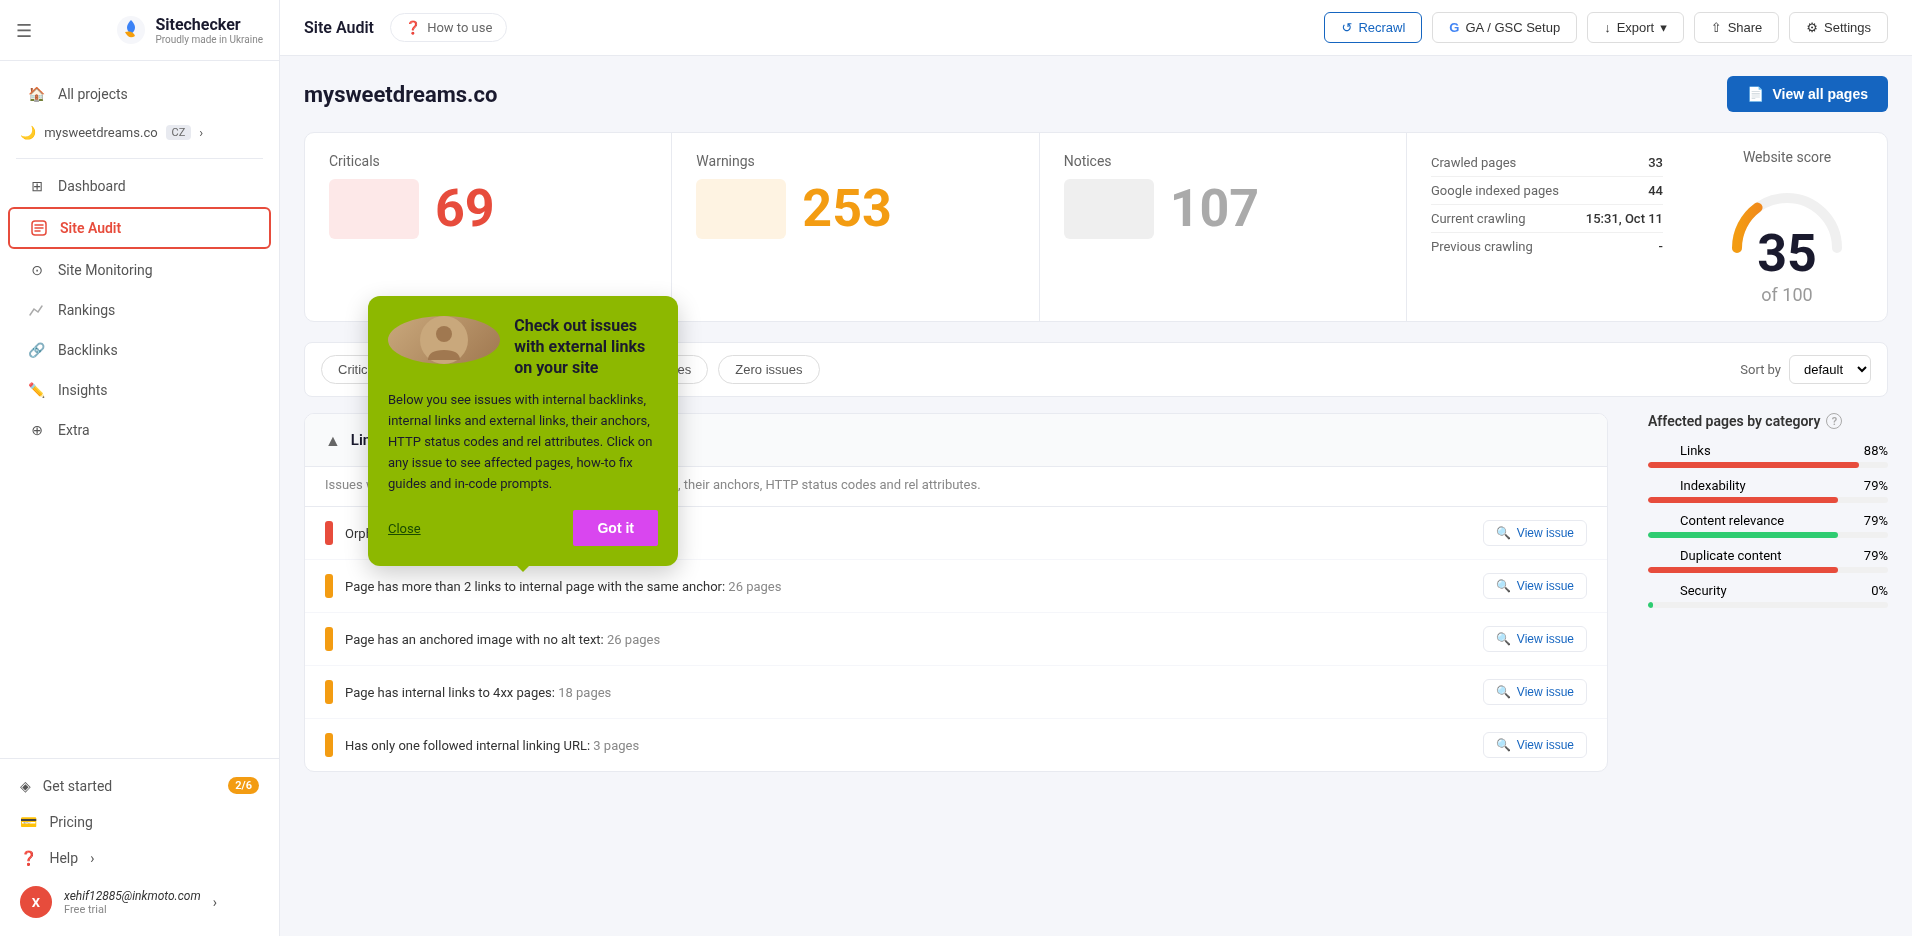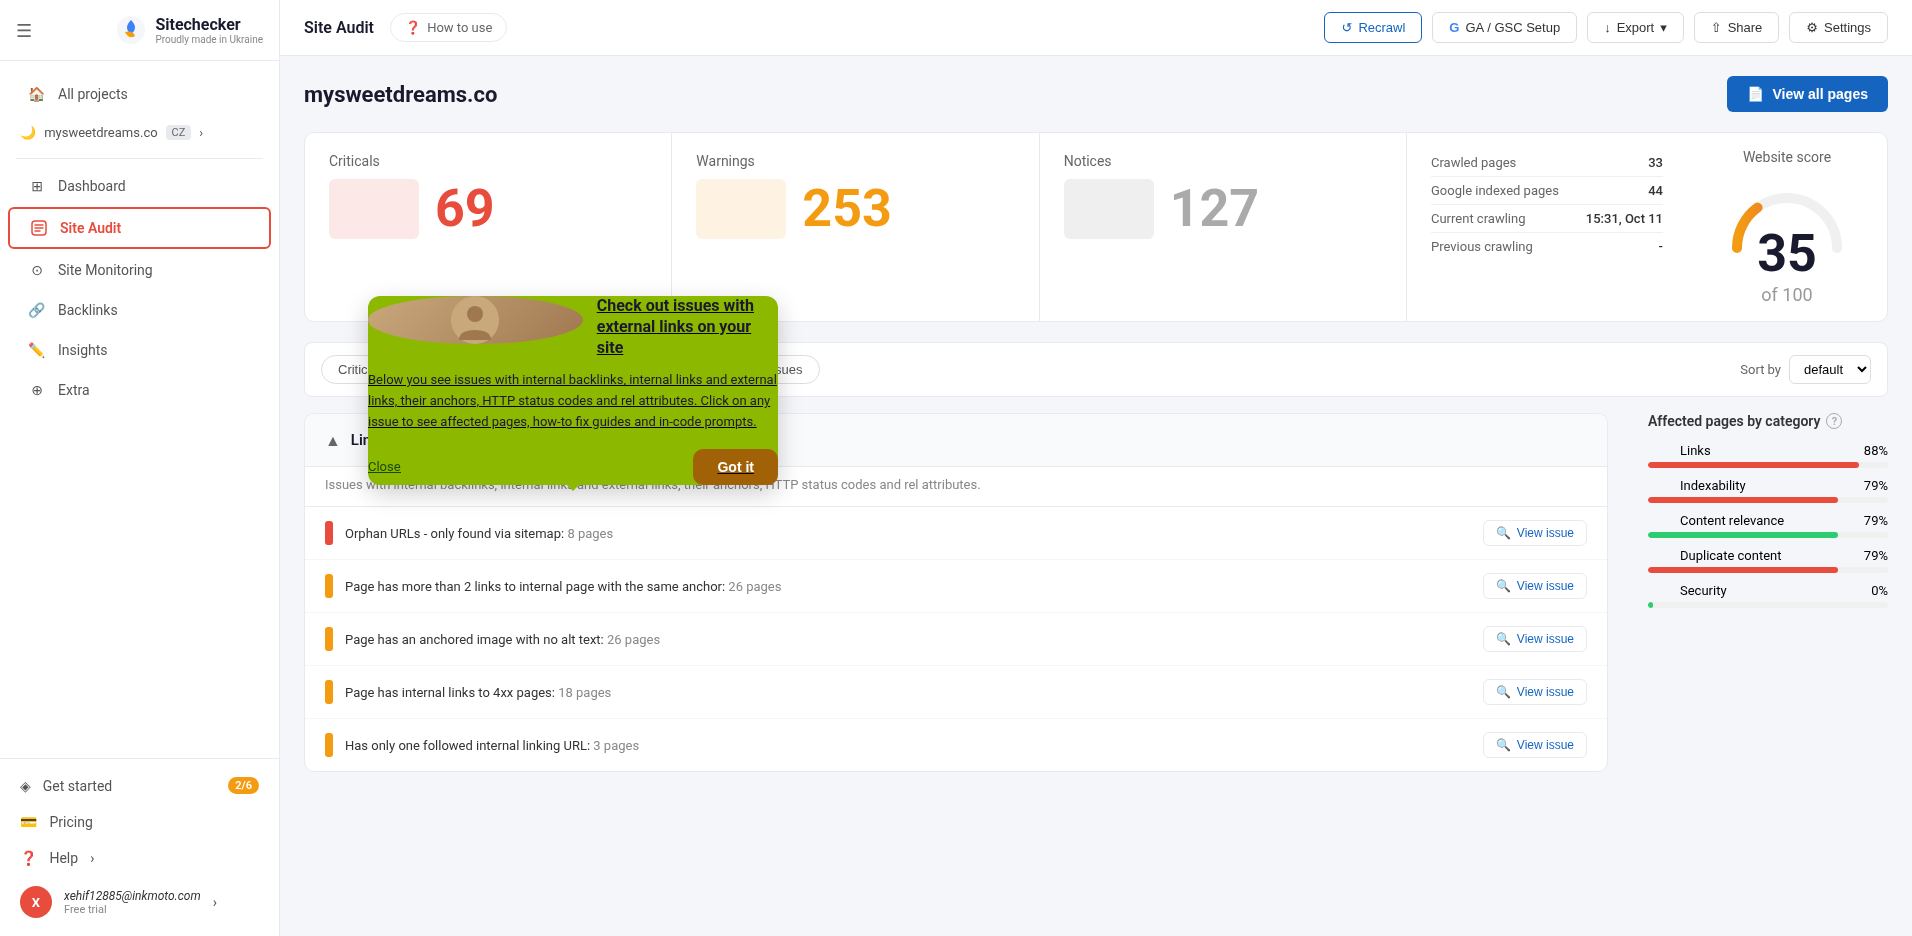--- a/index.html
+++ b/index.html
@@ -102,29 +102,29 @@
     .rp-bar-bg { height: 6px; background: #f0f0f0; border-radius: 3px; overflow: hidden; }
     .rp-bar-fill { height: 100%; border-radius: 3px; }
     .rp-bar-red { background: #e74c3c; }
     .rp-bar-green { background: #2ecc71; }
 
     
     .issues-wrapper { display: flex; gap: 20px; }
     .issues-main { flex: 1; min-width: 0; }
 
     
-    .tooltip-popup { position: absolute; left: 88px; top: 240px; width: 410px; background: #8db800; border-radius: 12px; z-index: 100; box-shadow: 0 8px 24px rgba(0,0,0,0.2); text-decoration: underline; }
+    .tooltip-popup { position: absolute; left: 88px; top: 240px; width: 310px; background: #8db800; border-radius: 12px; padding: 20px; z-index: 100; box-shadow: 0 8px 24px rgba(0,0,0,0.2); }
     .tooltip-popup::after { content: ''; position: absolute; bottom: -14px; left: 50%; transform: translateX(-50%); border: 8px solid transparent; border-top-color: #8db800; }
     .tooltip-header { display: flex; align-items: flex-start; gap: 14px; margin-bottom: 12px; }
     .tooltip-avatar-img { width: 100%; height: 100%; object-fit: cover; background: linear-gradient(135deg, #c9a87c 0%, #a07850 100%); border-radius: 50%; display: flex; align-items: center; justify-content: center; color: #fff; font-size: 20px; }
     .tooltip-title { font-size: 16px; font-weight: 700; color: #1a1a2e; line-height: 1.3; }
     .tooltip-body { font-size: 13px; color: #1a1a2e; line-height: 1.6; margin-bottom: 16px; }
     .tooltip-footer { display: flex; align-items: center; justify-content: space-between; }
     .tooltip-close { font-size: 13px; color: #1a4a00; text-decoration: underline; cursor: pointer; }
-    .tooltip-btn { background: #a16207; color: #fff; border: none; border-radius: 10px; padding: 10px 24px; font-size: 14px; font-weight: 600; cursor: pointer; }
+    .tooltip-btn { background: #d946ef; color: #fff; border: none; border-radius: 2px; padding: 10px 24px; font-size: 14px; font-weight: 600; cursor: pointer; }
 
     
     .gauge-svg { width: 130px; height: 80px; }
 
     
     .project-item { display: flex; align-items: center; padding: 10px 20px; cursor: pointer; font-size: 13px; color: #555; gap: 8px; }
     .project-badge { background: #e8eaf0; border-radius: 4px; padding: 1px 6px; font-size: 11px; color: #666; }
   </style>
 </head>
 <body>
@@ -173,20 +173,28 @@
           </svg>
       </span>
       <span>Site Audit</span>
     </div>
 
     <div class="nav-item">
       <span class="nav-icon">⊙</span>
       <span>Site Monitoring</span>
     </div>
 
+    <div class="nav-item">
+      <span class="nav-icon">
+        <svg width="18" height="18" viewBox="0 0 18 18" fill="none">
+            <path d="M2 14 L6 8 L10 11 L14 5" stroke="#aaa" stroke-width="1.5" stroke-linecap="round"></path>
+          </svg>
+      </span>
+      <span>Rankings</span>
+    </div>
 
     <div class="nav-item">
       <span class="nav-icon">🔗</span>
       <span>Backlinks</span>
     </div>
 
     <div class="nav-item">
       <span class="nav-icon">✏️</span>
       <span>Insights</span>
     </div>
@@ -280,21 +288,21 @@
         <div class="stat-content">
           <div class="stat-bar stat-bar-orange"></div>
           <span class="stat-number stat-number-orange">253</span>
         </div>
       </div>
 
       <div class="stat-block">
         <div class="stat-label">Notices</div>
         <div class="stat-content">
           <div class="stat-bar stat-bar-gray"></div>
-          <span class="stat-number stat-number-gray">127</span>
+          <span class="stat-number stat-number-gray">107</span>
         </div>
       </div>
 
       <div class="meta-stats">
         <div class="meta-row">
           <span class="meta-key">Crawled pages</span>
           <span class="meta-val">33</span>
         </div>
         <div class="meta-row">
           <span class="meta-key">Google indexed pages</span>

